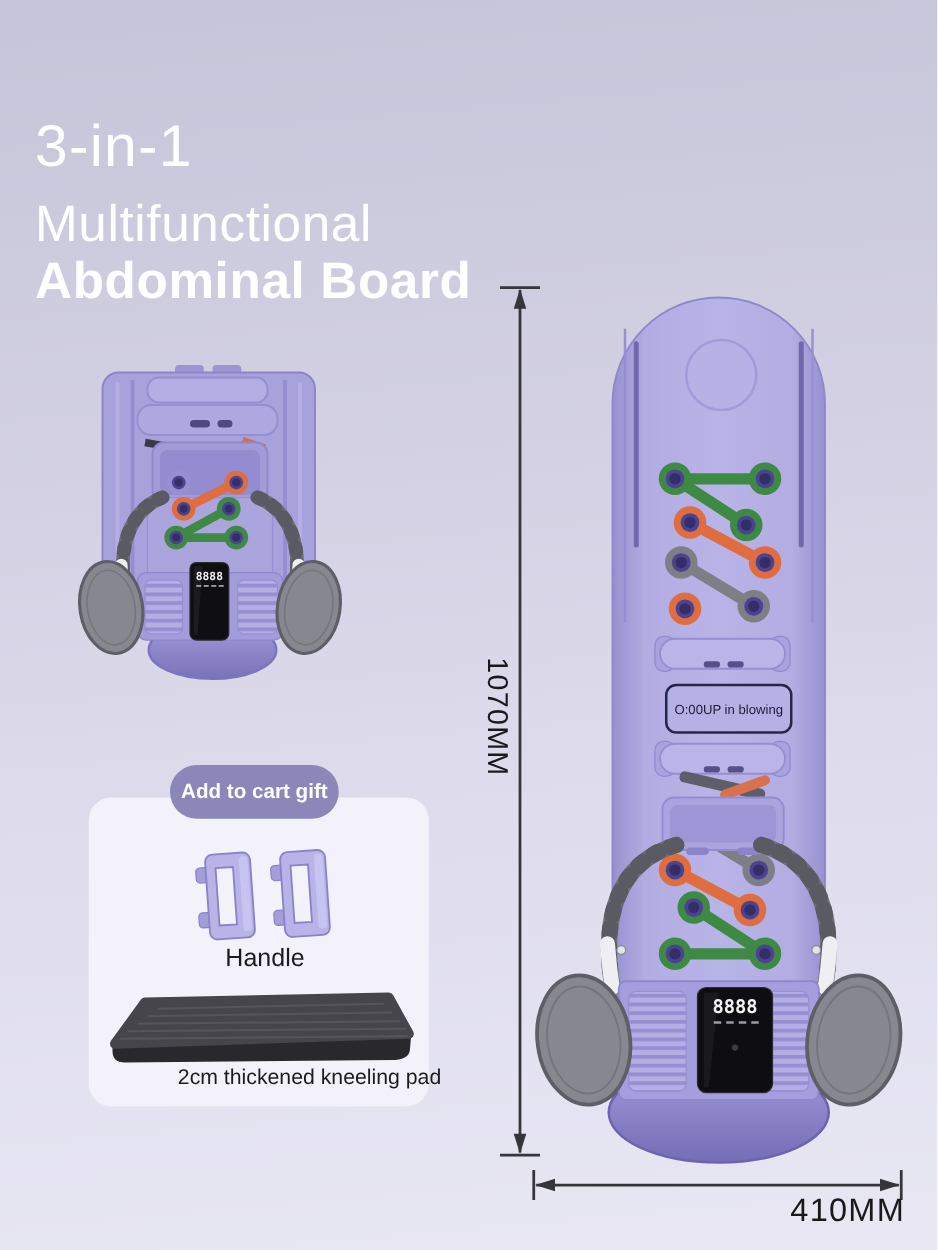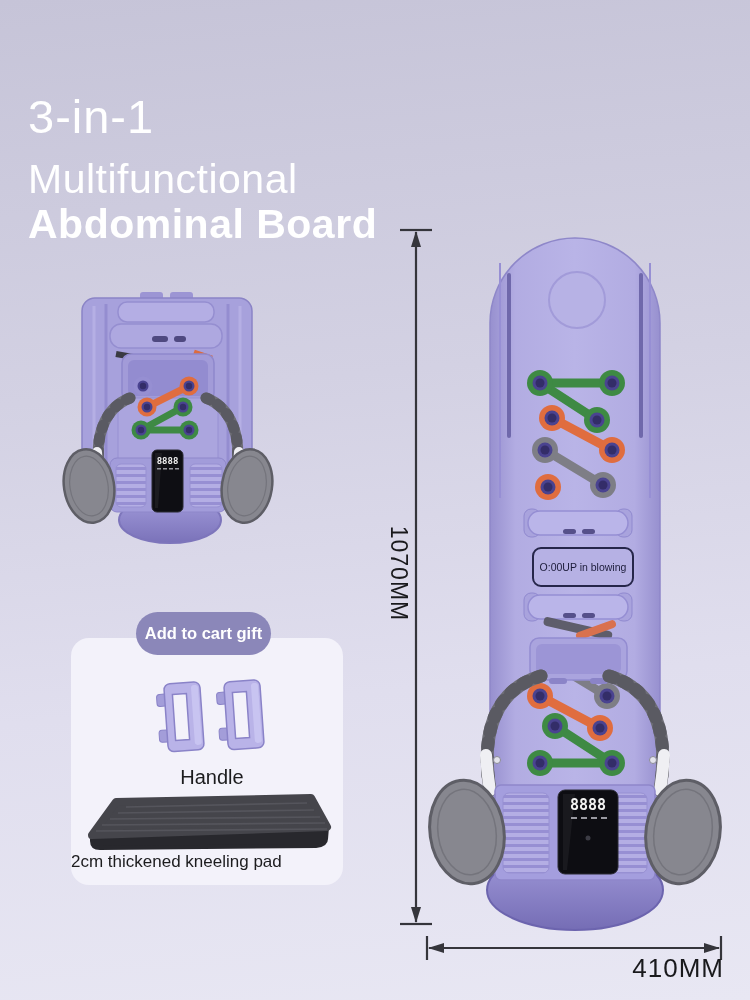--- a/index.html
+++ b/index.html
@@ -14,23 +14,23 @@
   .title .t1{font-size:47px; line-height:1.05; font-weight:500; letter-spacing:1px;}
   .title .t2{font-size:41px; line-height:45px; font-weight:400; margin-top:16px; letter-spacing:0.5px;}
   .title .t3{font-size:41px; line-height:45px; font-weight:700; letter-spacing:0.5px;}
   .caption{color:#1d1d1f; text-align:center;}
   .foldable-caption{left:60px; top:554px; width:215px; font-size:20px;}
   
   .gift-card{left:43px; top:638px; width:272px; height:247px; background:#f3f2fa; border-radius:18px;margin-left:28px;}
   .gift-badge{position:absolute; left:65px; top:-26px; width:135px; height:43px; border-radius:22px;
     background:#8b87b9; color:#ffffff; font-size:16.5px; font-weight:600; text-align:center; line-height:43px;}
   .handles-svg{position:absolute; left:85px; top:40px;}
-  .handle-caption{position:absolute; left:0; top:128px; width:282px; font-size:20px; color:#1c1c1e; text-align:center;}
+  .handle-caption{position:absolute; left:0; top:118px; width:282px; font-size:20px; color:#1c1c1e; text-align:center;}
   .pad-svg{position:absolute; left:15px; top:155px;}
-  .pad-caption{position:absolute; left:0; top:214px; width:282px; font-size:17px; color:#1c1c1e; text-align:left;}
+  .pad-caption{position:absolute; left:0; top:214px; width:282px; font-size:17px; color:#1c1c1e; text-align:right;}
   
   .vdim-label{left:348px; top:560px; width:100px; height:27px; font-size:23px; color:#19191c;
     text-align:center; transform:rotate(90deg); letter-spacing:1px;}
   .hdim-label{left:424px; top:953px; width:300px; font-size:26px; color:#19191c; text-align:right; letter-spacing:1px;}
   svg text{font-family:"Liberation Sans", sans-serif;}
   .seg{font-family:"DejaVu Sans Mono", monospace; font-weight:bold;}
 </style>
 </head>
 <body>
 

